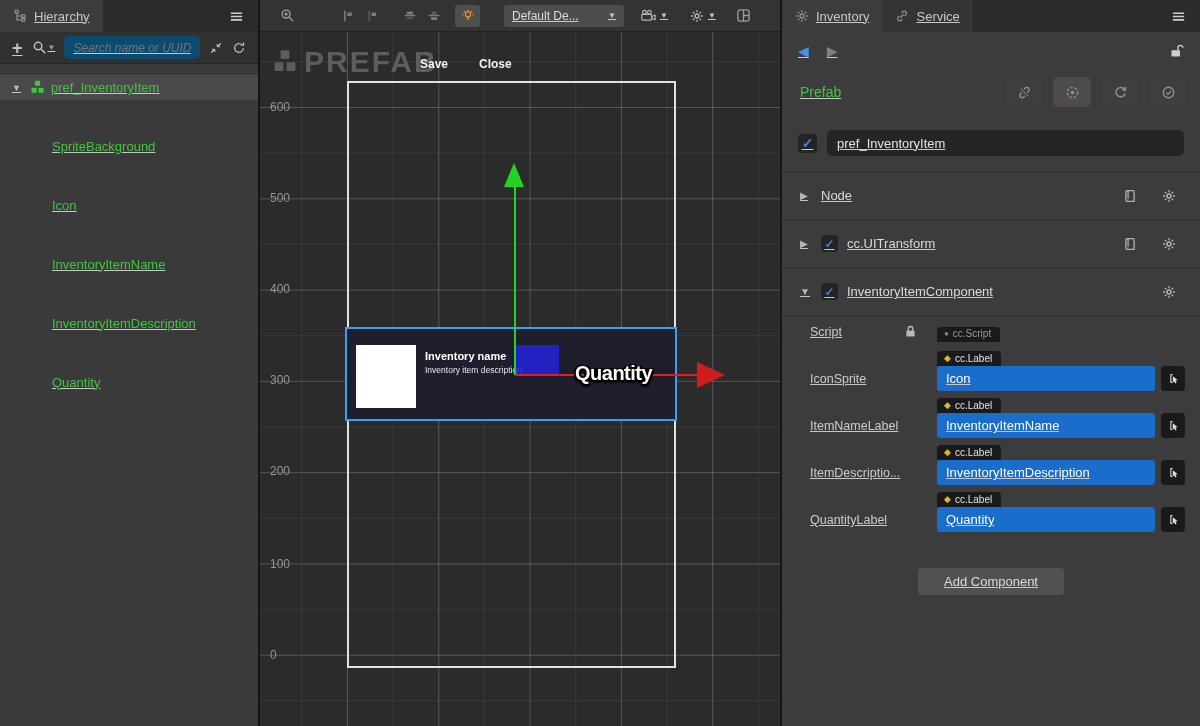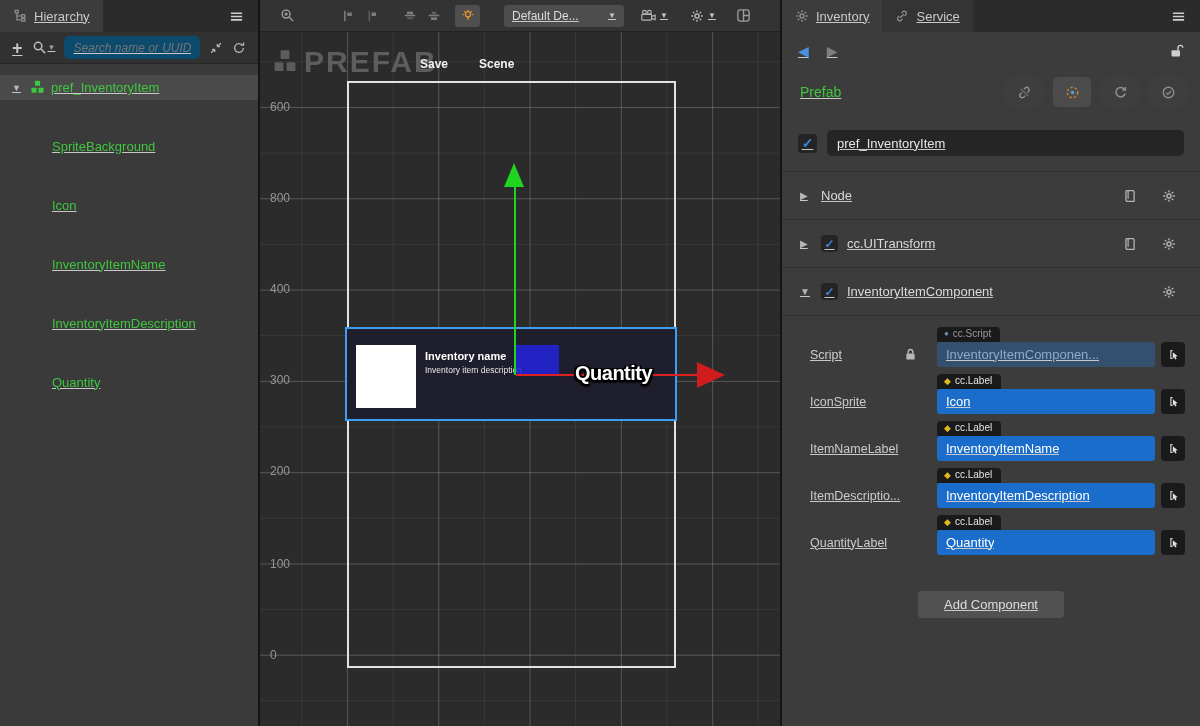--- a/index.html
+++ b/index.html
@@ -309,39 +309,39 @@
             <svg viewBox="0 0 16 16" width="15" height="15" fill="none" stroke="currentColor" stroke-width="1.4">
               <rect x="2" y="2" width="12" height="12" rx="2.5"></rect>
               <path d="M8 2v12M8 8h6"></path>
             </svg>
           </span>
       </div>
     </div>
 
     <div class="canvas">
       <div class="ruler-label" style="top:68px">600</div>
-      <div class="ruler-label" style="top:159px">800</div>
+      <div class="ruler-label" style="top:159px">500</div>
       <div class="ruler-label" style="top:250px">400</div>
       <div class="ruler-label" style="top:341px">300</div>
       <div class="ruler-label" style="top:432px">200</div>
       <div class="ruler-label" style="top:525px">100</div>
       <div class="ruler-label" style="top:616px">0</div>
 
       <div class="watermark">
         <span>
           <svg viewBox="0 0 16 16" width="26" height="26" fill="currentColor">
               <rect x="5.3" y="0.8" width="5.4" height="5.4" rx="0.6"></rect>
               <rect x="1.6" y="8.2" width="5.4" height="5.4" rx="0.6"></rect>
               <rect x="9" y="8.2" width="5.4" height="5.4" rx="0.6"></rect>
             </svg>
         </span>
         <span class="wm-text">PREFAB</span>
       </div>
       <div class="canvas-btn" style="left:160px">Save</div>
-      <div class="canvas-btn" style="left:219px">Scene</div>
+      <div class="canvas-btn" style="left:219px">Close</div>
 
       <div class="design-frame"></div>
 
       <div class="item-sel">
         <div class="item-iconsq"></div>
         <div class="item-name">Inventory name</div>
         <div class="item-desc">Inventory item description</div>
         <div class="item-qty">Quantity</div>
       </div>
 
@@ -503,130 +503,117 @@
             <svg viewBox="0 0 12 14" width="11" height="13">
                 <rect x="1.5" y="6" width="9" height="6.5" rx="1" fill="currentColor"></rect>
                 <path d="M3.5 6V4a2.5 2.5 0 0 1 5 0v2" fill="none" stroke="currentColor" stroke-width="1.5"></path>
               </svg>
           </div>
           <div class="prop-field">
             <div class="badge muted">
               <span class="b-dot">●</span>
               <span class="b-text">cc.Script</span>
             </div>
+          </div>
+        </div>
+
+        <div class="prop-row">
+          <div class="prop-label">IconSprite</div>
+          <div class="lock-slot"></div>
+          <div class="prop-field">
+            <div class="badge">
+              <span class="b-diamond">◆</span>
+              <span class="b-text">cc.Label</span>
+            </div>
             <div class="field-line">
-              <div class="value-box mutedblue">
-                <span>InventoryItemComponen...</span>
+              <div class="value-box blue">
+                <span>Icon</span>
               </div>
               <div class="picker">
                 <span>
                     <svg viewBox="0 0 16 16" width="13" height="13" fill="currentColor">
                       <path d="M4 2.5h3V4H5.5v8H7v1.5H4z" opacity="0.85"></path>
                       <path d="M7.2 5.2l6 4.9-2.7.4 1.3 2.6-1.7.9-1.3-2.7-1.6 1.7z"></path>
                     </svg>
                   </span>
               </div>
             </div>
           </div>
         </div>
 
         <div class="prop-row">
-          <div class="prop-label">IconSprite</div>
+          <div class="prop-label">ItemNameLabel</div>
           <div class="lock-slot"></div>
           <div class="prop-field">
             <div class="badge">
               <span class="b-diamond">◆</span>
               <span class="b-text">cc.Label</span>
             </div>
             <div class="field-line">
               <div class="value-box blue">
-                <span>Icon</span>
+                <span>InventoryItemName</span>
               </div>
               <div class="picker">
                 <span>
                     <svg viewBox="0 0 16 16" width="13" height="13" fill="currentColor">
                       <path d="M4 2.5h3V4H5.5v8H7v1.5H4z" opacity="0.85"></path>
                       <path d="M7.2 5.2l6 4.9-2.7.4 1.3 2.6-1.7.9-1.3-2.7-1.6 1.7z"></path>
                     </svg>
                   </span>
               </div>
             </div>
           </div>
         </div>
 
         <div class="prop-row">
-          <div class="prop-label">ItemNameLabel</div>
+          <div class="prop-label">ItemDescriptio...</div>
           <div class="lock-slot"></div>
           <div class="prop-field">
             <div class="badge">
               <span class="b-diamond">◆</span>
               <span class="b-text">cc.Label</span>
             </div>
             <div class="field-line">
               <div class="value-box blue">
-                <span>InventoryItemName</span>
+                <span>InventoryItemDescription</span>
               </div>
               <div class="picker">
                 <span>
                     <svg viewBox="0 0 16 16" width="13" height="13" fill="currentColor">
                       <path d="M4 2.5h3V4H5.5v8H7v1.5H4z" opacity="0.85"></path>
                       <path d="M7.2 5.2l6 4.9-2.7.4 1.3 2.6-1.7.9-1.3-2.7-1.6 1.7z"></path>
                     </svg>
                   </span>
               </div>
             </div>
           </div>
         </div>
 
         <div class="prop-row">
-          <div class="prop-label">ItemDescriptio...</div>
+          <div class="prop-label">QuantityLabel</div>
           <div class="lock-slot"></div>
           <div class="prop-field">
             <div class="badge">
               <span class="b-diamond">◆</span>
               <span class="b-text">cc.Label</span>
             </div>
             <div class="field-line">
               <div class="value-box blue">
-                <span>InventoryItemDescription</span>
+                <span>Quantity</span>
               </div>
               <div class="picker">
                 <span>
                     <svg viewBox="0 0 16 16" width="13" height="13" fill="currentColor">
                       <path d="M4 2.5h3V4H5.5v8H7v1.5H4z" opacity="0.85"></path>
                       <path d="M7.2 5.2l6 4.9-2.7.4 1.3 2.6-1.7.9-1.3-2.7-1.6 1.7z"></path>
                     </svg>
                   </span>
               </div>
             </div>
           </div>
         </div>
 
-        <div class="prop-row">
-          <div class="prop-label">QuantityLabel</div>
-          <div class="lock-slot"></div>
-          <div class="prop-field">
-            <div class="badge">
-              <span class="b-diamond">◆</span>
-              <span class="b-text">cc.Label</span>
-            </div>
-            <div class="field-line">
-              <div class="value-box blue">
-                <span>Quantity</span>
-              </div>
-              <div class="picker">
-                <span>
-                    <svg viewBox="0 0 16 16" width="13" height="13" fill="currentColor">
-                      <path d="M4 2.5h3V4H5.5v8H7v1.5H4z" opacity="0.85"></path>
-                      <path d="M7.2 5.2l6 4.9-2.7.4 1.3 2.6-1.7.9-1.3-2.7-1.6 1.7z"></path>
-                    </svg>
-                  </span>
-              </div>
-            </div>
-          </div>
-        </div>
-
         <button class="addcomp">Add Component</button>
       </div>
     </div>
   </div>
 
 </div>
 
 </body></html>

